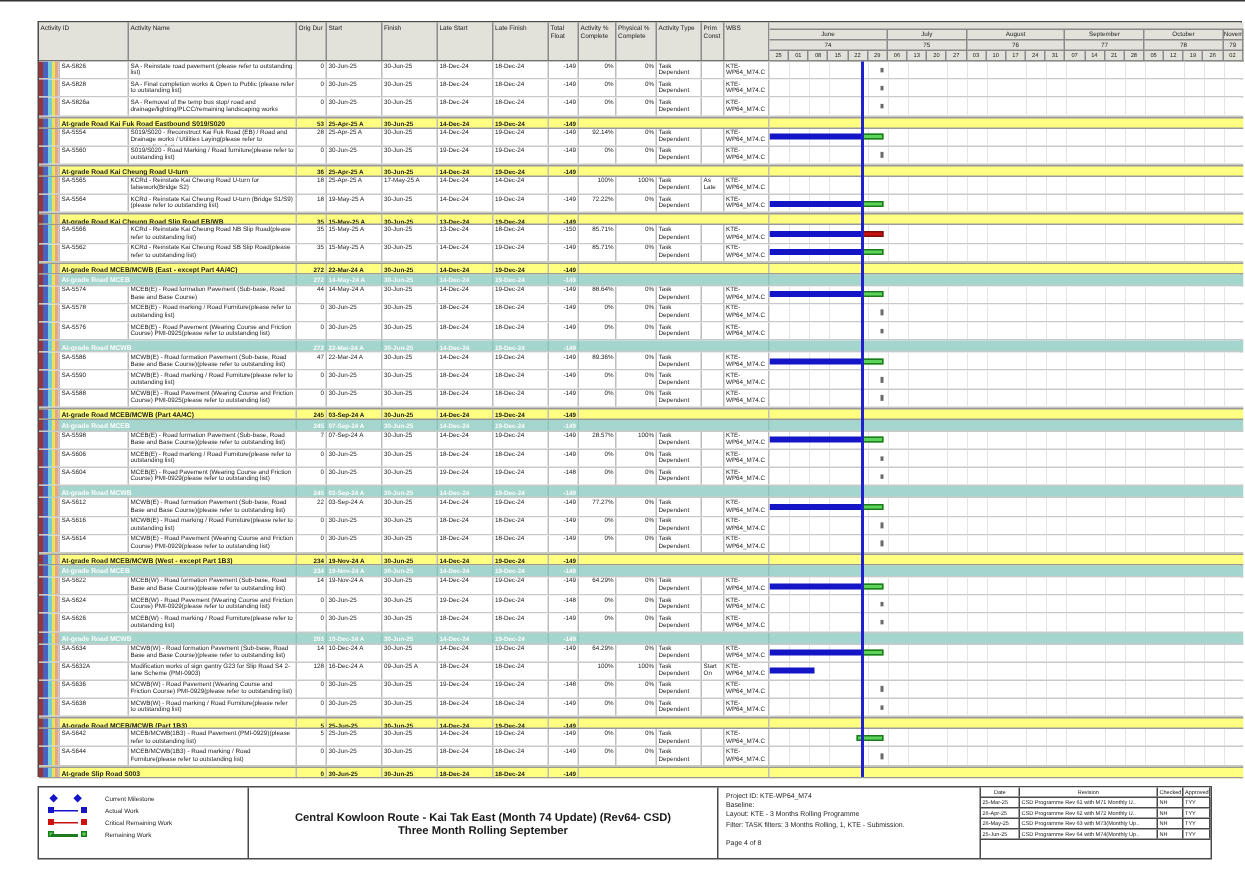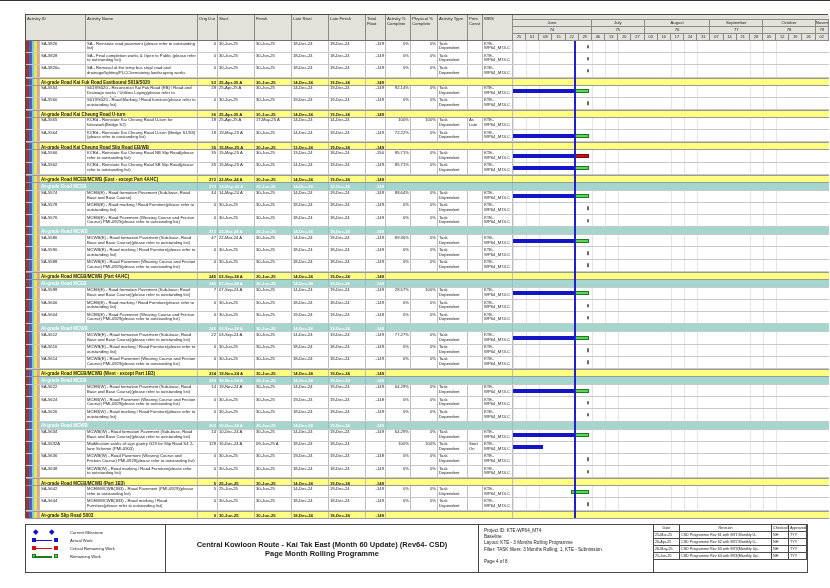--- a/index.html
+++ b/index.html
@@ -917,22 +917,22 @@
         <div class="leg-item">
           <div class="leg-icon">
             <div class="sq" style="left: 2px; background: rgb(92, 212, 92); border: 0.5px solid rgb(29, 122, 29); box-sizing: border-box;"></div>
             <div class="ln" style="background: rgb(92, 212, 92); border: 0.5px solid rgb(29, 122, 29); box-sizing: border-box;"></div>
             <div class="sq" style="left: 24px; background: rgb(92, 212, 92); border: 0.5px solid rgb(29, 122, 29); box-sizing: border-box;"></div>
           </div>
           <div class="leg-label">Remaining Work</div>
         </div>
       </div>
     <div id="titleblock">
-      <div id="title1">Central Kowloon Route - Kai Tak East (Month 60 Update) (Rev64- CSD)</div>
-      <div id="title2">Page Month Rolling Programme</div>
+      <div id="title1">Central Kowloon Route - Kai Tak East (Month 74 Update) (Rev64- CSD)</div>
+      <div id="title2">Three Month Rolling September</div>
     </div>
     <div id="infoblock">
       <div id="info-lines">
           <div class="info-line">Project ID: KTE-WP64_M74</div>
           <div class="info-line">Baseline:</div>
           <div class="info-line">Layout: KTE - 3 Months Rolling Programme</div>
           <div class="info-line">Filter: TASK filters: 3 Months Rolling, 1, KTE - Submission.</div>
         </div>
       <div id="page-num">Page 4 of 8</div>
     </div>

